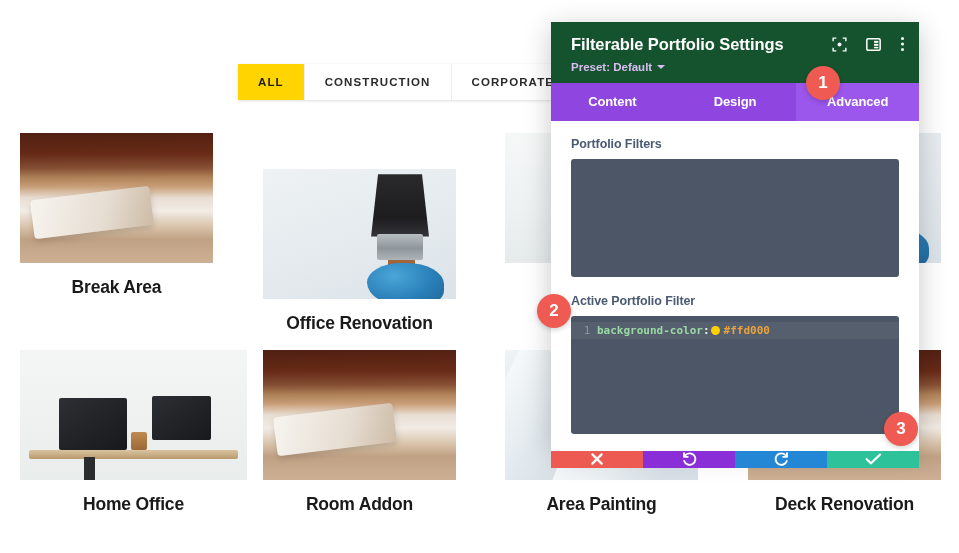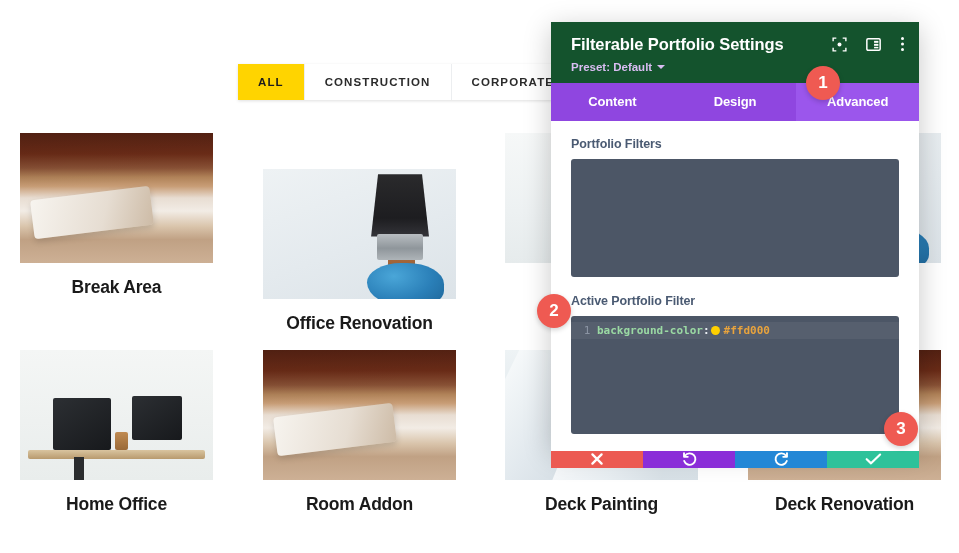--- a/index.html
+++ b/index.html
@@ -245,21 +245,21 @@
 
     <div class="grid-item" style="left:748px; top:133px; width:193px;">
       <div class="thumb">
         <div class="ph ph-brush">
           <div class="ph-brush-handle"></div>
           <div class="ph-brush-hand"></div>
         </div>
       </div>
     </div>
 
-    <div class="grid-item" style="left:20px; top:350px; width:193px;">
+    <div class="grid-item" style="left:20px; top:350px; width:227px;">
       <div class="thumb">
         <div class="ph ph-office">
           <div class="desk"></div>
             <div class="lap1"></div>
             <div class="lap2"></div>
           <div class="cup"></div>
             <div class="leg"></div>
         </div>
       </div>
       <div class="caption">Home Office</div>
@@ -269,21 +269,21 @@
       <div class="thumb">
           <div class="ph ph-wood"></div>
         </div>
       <div class="caption">Room Addon</div>
     </div>
 
     <div class="grid-item" style="left:505px; top:350px; width:193px;">
       <div class="thumb">
           <div class="ph ph-plank"></div>
         </div>
-      <div class="caption">Deck Painting</div>
+      <div class="caption">Area Painting</div>
     </div>
 
     <div class="grid-item" style="left:748px; top:350px; width:193px;">
       <div class="thumb">
           <div class="ph ph-wood"></div>
         </div>
       <div class="caption">Deck Renovation</div>
     </div>
   </div>
 

